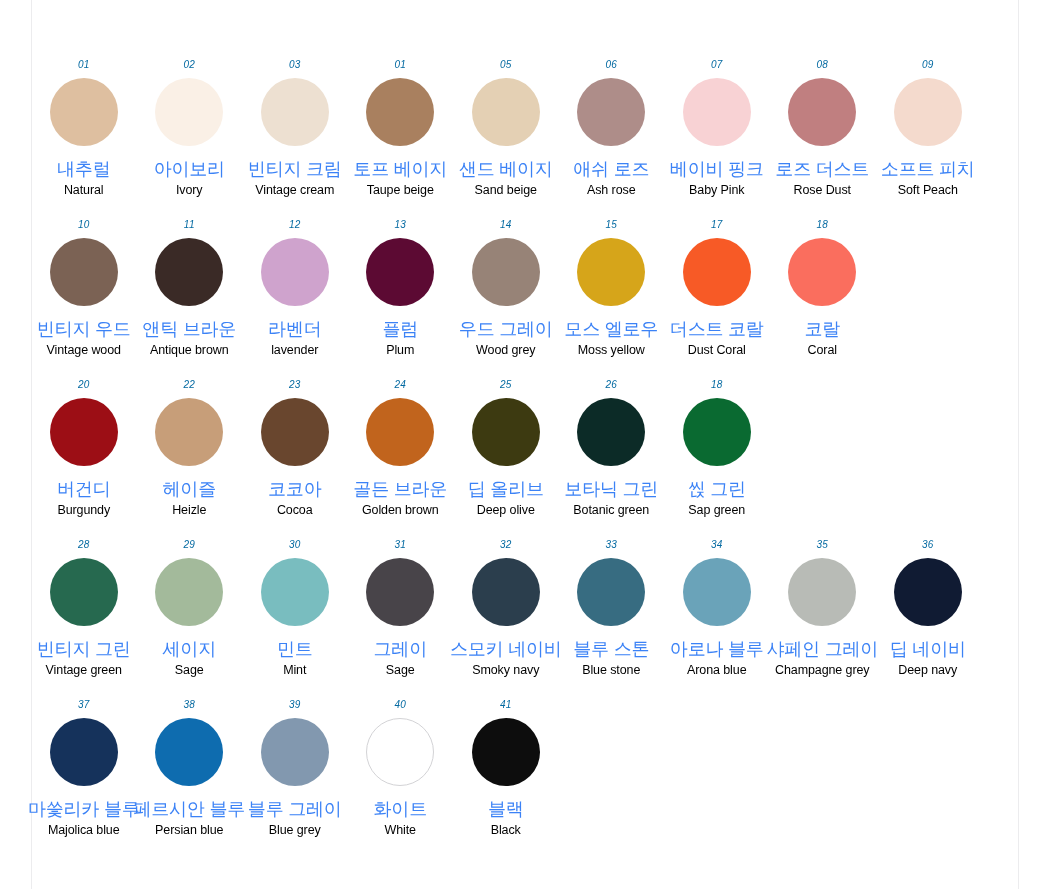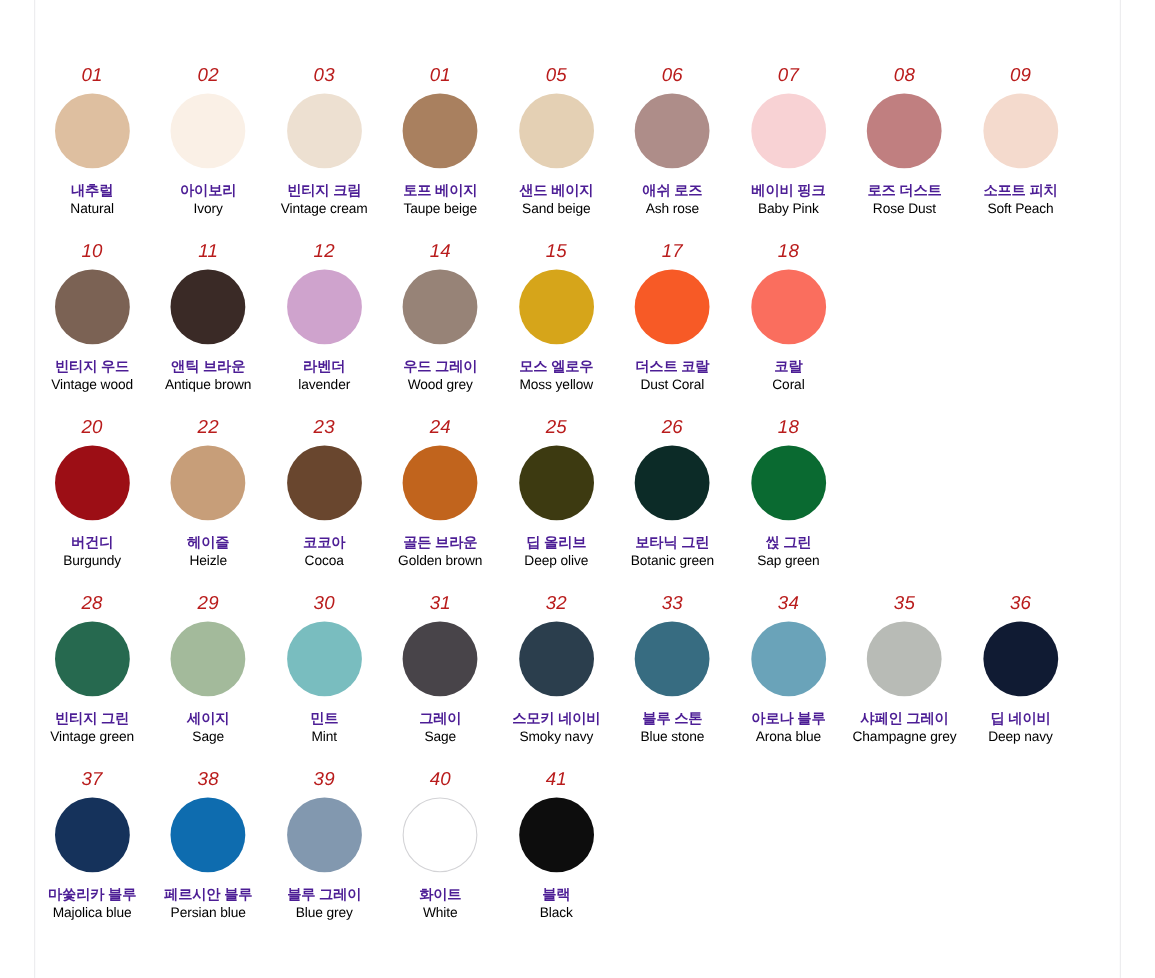--- a/index.html
+++ b/index.html
@@ -55,22 +55,22 @@
     width: 105.5px;
     flex: 0 0 105.5px;
     display: flex;
     flex-direction: column;
     align-items: center;
     text-align: center;
   }
 
   .swatch-number {
     font-style: italic;
-    font-size: 17px;
-    color: #b91c1c;
+    font-size: 10px;
+    color: #0369a1;
     line-height: 1;
     margin-bottom: 8px;
     letter-spacing: 0.2px;
   }
 
   .swatch-dot {
     width: 68px;
     height: 68px;
     border-radius: 50%;
     box-sizing: border-box;
@@ -82,23 +82,23 @@
 
   .swatch-names {
     margin-top: 12px;
     display: flex;
     flex-direction: column;
     align-items: center;
     line-height: 1.25;
   }
 
   .name-ko {
-    font-size: 13px;
-    font-weight: bold;
-    color: #4c1d95;
+    font-size: 18px;
+    font-weight: normal;
+    color: #3b82f6;
     letter-spacing: -0.2px;
     white-space: nowrap;
   }
 
   .name-en {
     font-size: 12.5px;
     font-weight: normal;
     color: #000000;
     letter-spacing: -0.1px;
     white-space: nowrap;
@@ -207,20 +207,28 @@
         </div>
         <div class="swatch-cell">
           <div class="swatch-number">12</div>
           <div class="swatch-dot" style="background: rgb(207, 163, 205);"></div>
           <div class="swatch-names">
             <div class="name-ko">라벤더</div>
             <div class="name-en">lavender</div>
           </div>
         </div>
         <div class="swatch-cell">
+          <div class="swatch-number">13</div>
+          <div class="swatch-dot" style="background: rgb(92, 10, 51);"></div>
+          <div class="swatch-names">
+            <div class="name-ko">플럼</div>
+            <div class="name-en">Plum</div>
+          </div>
+        </div>
+        <div class="swatch-cell">
           <div class="swatch-number">14</div>
           <div class="swatch-dot" style="background: rgb(151, 131, 119);"></div>
           <div class="swatch-names">
             <div class="name-ko">우드 그레이</div>
             <div class="name-en">Wood grey</div>
           </div>
         </div>
         <div class="swatch-cell">
           <div class="swatch-number">15</div>
           <div class="swatch-dot" style="background: rgb(214, 165, 26);"></div>

